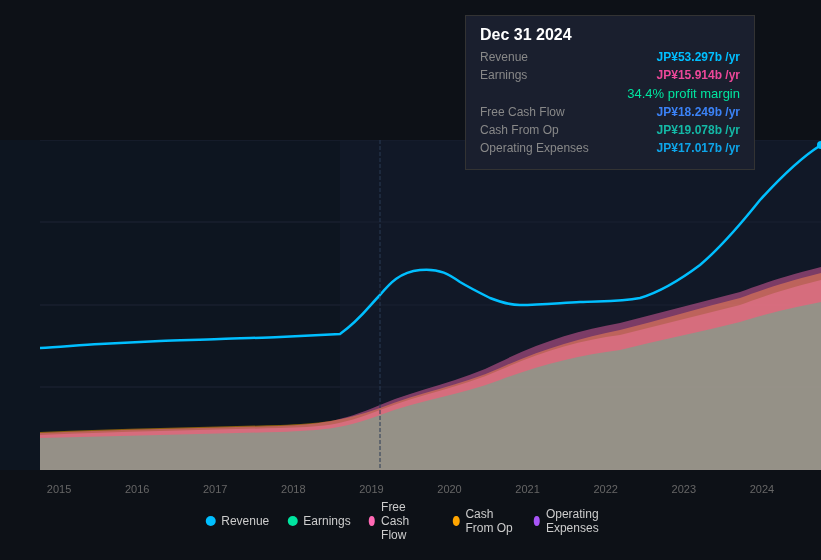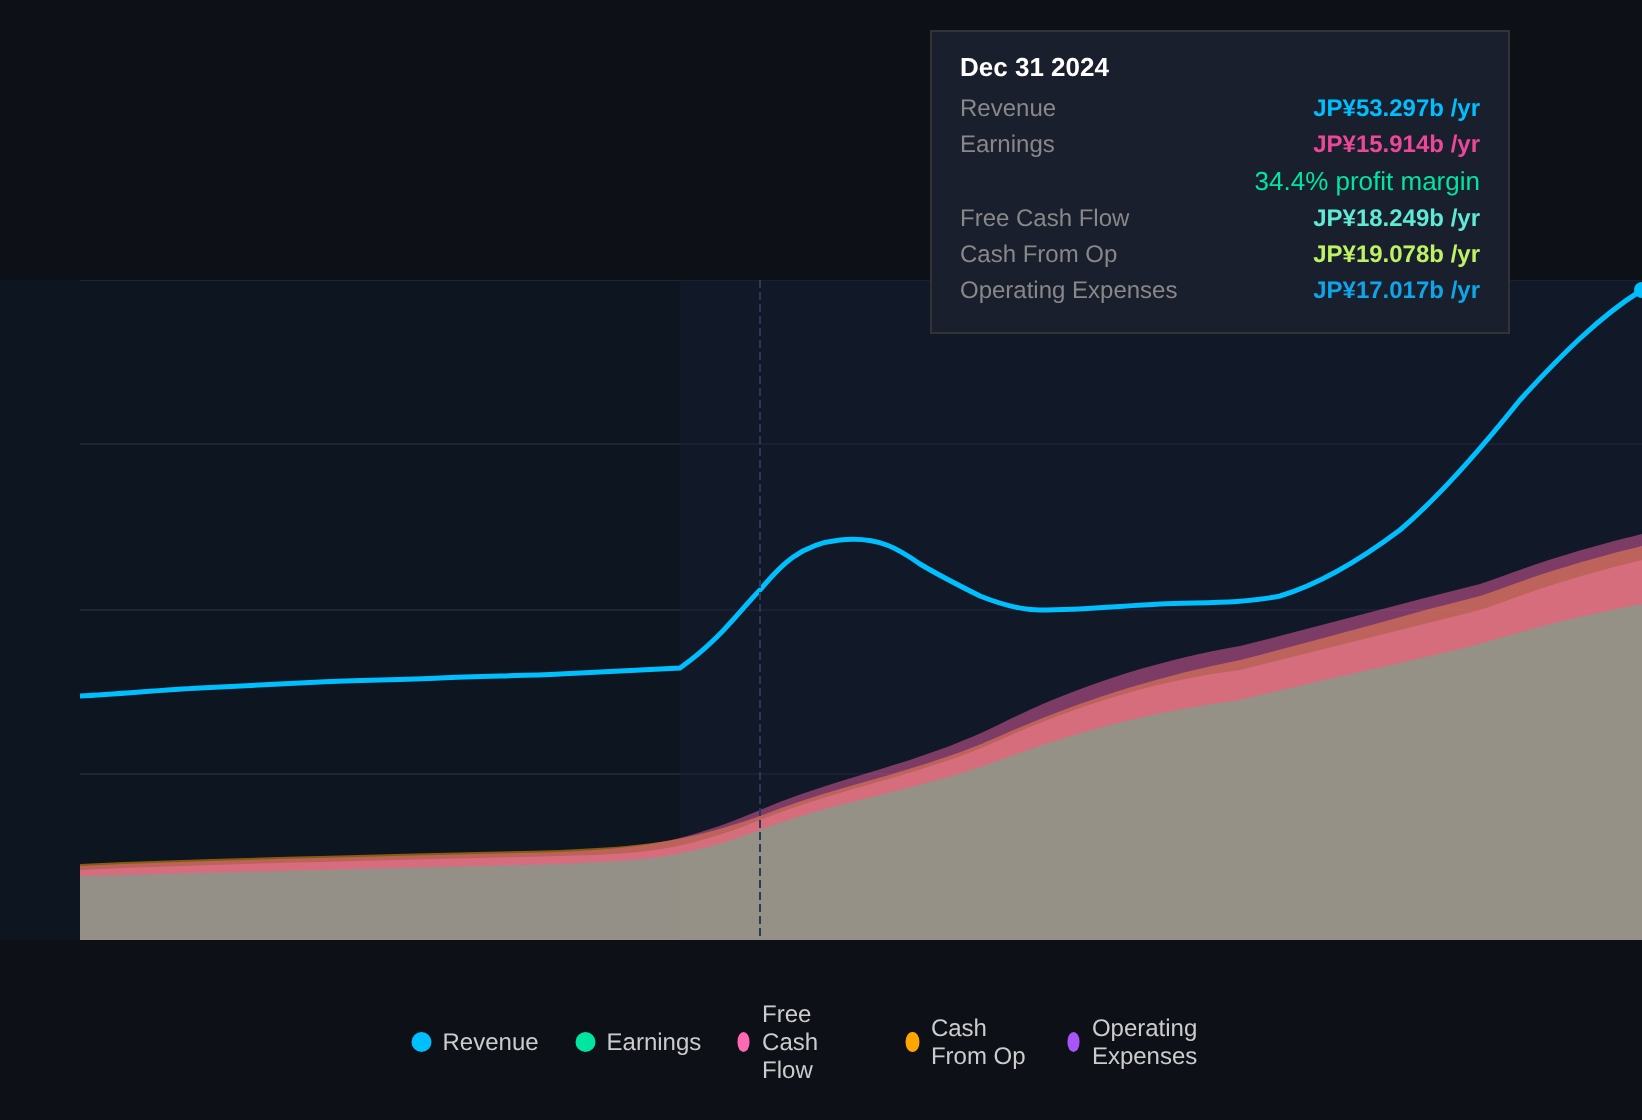--- a/index.html
+++ b/index.html
@@ -22,41 +22,41 @@
       top: 15px;
       left: 465px;
       background: #1a1f2e;
       border: 1px solid #333;
       padding: 10px 14px;
       min-width: 290px;
       z-index: 10;
     }
     .tooltip-date {
       color: #fff;
-      font-size: 13px;
+      font-size: 16px;
       font-weight: bold;
       margin-bottom: 6px;
     }
     .tooltip-row {
       display: flex;
       justify-content: space-between;
       font-size: 12px;
       margin-bottom: 4px;
     }
     .tooltip-label {
       color: #888;
       min-width: 120px;
     }
     .tooltip-value {
       font-weight: bold;
     }
     .tooltip-value.blue { color: #00bfff; }
     .tooltip-value.green { color: #ec4899; }
-    .tooltip-value.pink { color: #5eead4; }
-    .tooltip-value.orange { color: #bef264; }
+    .tooltip-value.pink { color: #3b82f6; }
+    .tooltip-value.orange { color: #14b8a6; }
     .tooltip-value.purple { color: #0ea5e9; }
     .profit-row {
       display: flex;
       justify-content: flex-end;
       font-size: 13px;
       margin-bottom: 4px;
       color: #00e5a0;
     }
     #y-axis-label {
       position: absolute;
@@ -182,20 +182,32 @@
 
     <path d="M40,298 C80,297 120,296 160,295 C200,294 240,293 280,292 C320,290 340,290 380,275 C420,260 460,255 500,240 C540,225 580,215 620,210 C660,200 700,192 740,182 C760,176 780,170 821,162 L821,330 L40,330 Z" fill="#00e5a0" opacity="0.3"></path>
 
     <path d="M40,208 C60,207 80,205 100,204 C120,203 140,202 160,201 C180,200 200,200 220,199 C240,198 260,198 280,197 C300,196 320,195 340,194 C360,180 370,165 380,155 C390,143 400,132 420,130 C440,128 450,135 460,142 C470,148 480,153 490,158 C500,162 510,165 520,165 C540,165 560,163 580,162 C600,161 620,162 640,158 C660,152 680,140 700,125 C720,108 740,85 760,60 C780,38 800,18 821,5" fill="none" stroke="#00bfff" stroke-width="2.5"></path>
 
     <circle cx="821" cy="5" r="4" fill="#00bfff"></circle>
 
     <line x1="380" y1="0" x2="380" y2="330" stroke="#2a3a55" stroke-width="1" stroke-dasharray="4,2"></line>
   </svg>
 
+  <div id="x-axis">
+    <span class="x-label">2015</span>
+    <span class="x-label">2016</span>
+    <span class="x-label">2017</span>
+    <span class="x-label">2018</span>
+    <span class="x-label">2019</span>
+    <span class="x-label">2020</span>
+    <span class="x-label">2021</span>
+    <span class="x-label">2022</span>
+    <span class="x-label">2023</span>
+    <span class="x-label">2024</span>
+  </div>
 
   <div id="legend">
     <div class="legend-item">
       <div class="legend-dot blue-dot"></div>
       <span>Revenue</span>
     </div>
     <div class="legend-item">
       <div class="legend-dot green-dot"></div>
       <span>Earnings</span>
     </div>

